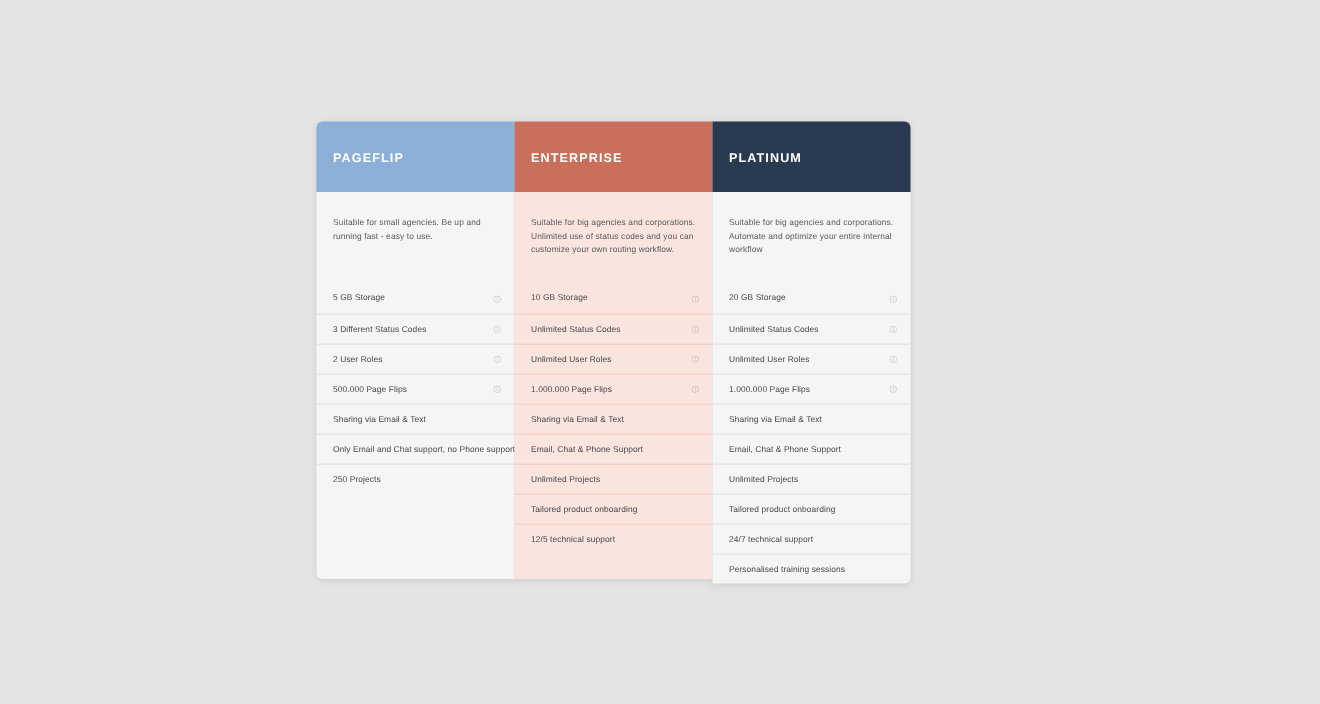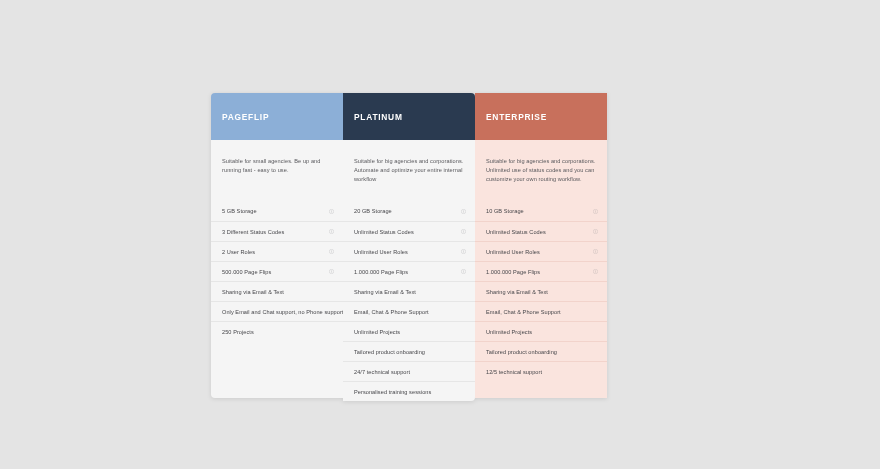--- a/index.html
+++ b/index.html
@@ -25,21 +25,20 @@
     display: flex;
     align-items: flex-start;
     filter: drop-shadow(0 1px 2px rgba(0,0,0,0.10));
   }
 
   .plan-column {
     width: 132px;
     display: flex;
     flex-direction: column;
     position: relative;
-    margin-top: 12px;
   }
 
   .plan-column.basic   { border-radius: 4px 0 0 4px; }
   .plan-column.premium { border-radius: 0 4px 4px 0; }
 
   
   .plan-header {
     height: 47px;
     display: flex;
     align-items: center;
@@ -164,20 +163,86 @@
           <li class="feature-row divider-top" style="border-top-color: rgb(230, 230, 230);">
             <span class="feature-label">Only Email and Chat support, no Phone support</span>
           </li>
           <li class="feature-row divider-top" style="border-top-color: rgb(230, 230, 230);">
             <span class="feature-label">250 Projects</span>
           </li>
         </ul>
         <div class="spacer"></div>
       </div>
     </div>
+    <div class="plan-column enterprise">
+      <div class="plan-header" style="background: rgb(200, 112, 92);">
+        <div class="plan-name">ENTERPRISE</div>
+      </div>
+      <div class="plan-body" style="background: rgb(250, 228, 222);">
+        <div class="plan-desc">Suitable for big agencies and corporations. Unlimited use of status codes and you can customize your own routing workflow.</div>
+        <ul class="features">
+          <li class="feature-row">
+            <span class="feature-label">10 GB Storage</span>
+            <span class="info-icon">
+              <svg viewBox="0 0 16 16">
+                <circle cx="8" cy="8" r="7" fill="none" stroke="#8a8a8e" stroke-width="1.6"></circle>
+                <rect x="7.1" y="6.6" width="1.8" height="5" fill="#8a8a8e"></rect>
+                <rect x="7.1" y="3.4" width="1.8" height="2" fill="#8a8a8e"></rect>
+              </svg>
+            </span>
+          </li>
+          <li class="feature-row divider-top" style="border-top-color: rgb(242, 211, 203);">
+            <span class="feature-label">Unlimited Status Codes</span>
+            <span class="info-icon">
+              <svg viewBox="0 0 16 16">
+                <circle cx="8" cy="8" r="7" fill="none" stroke="#8a8a8e" stroke-width="1.6"></circle>
+                <rect x="7.1" y="6.6" width="1.8" height="5" fill="#8a8a8e"></rect>
+                <rect x="7.1" y="3.4" width="1.8" height="2" fill="#8a8a8e"></rect>
+              </svg>
+            </span>
+          </li>
+          <li class="feature-row divider-top" style="border-top-color: rgb(242, 211, 203);">
+            <span class="feature-label">Unlimited User Roles</span>
+            <span class="info-icon">
+              <svg viewBox="0 0 16 16">
+                <circle cx="8" cy="8" r="7" fill="none" stroke="#8a8a8e" stroke-width="1.6"></circle>
+                <rect x="7.1" y="6.6" width="1.8" height="5" fill="#8a8a8e"></rect>
+                <rect x="7.1" y="3.4" width="1.8" height="2" fill="#8a8a8e"></rect>
+              </svg>
+            </span>
+          </li>
+          <li class="feature-row divider-top" style="border-top-color: rgb(242, 211, 203);">
+            <span class="feature-label">1.000.000 Page Flips</span>
+            <span class="info-icon">
+              <svg viewBox="0 0 16 16">
+                <circle cx="8" cy="8" r="7" fill="none" stroke="#8a8a8e" stroke-width="1.6"></circle>
+                <rect x="7.1" y="6.6" width="1.8" height="5" fill="#8a8a8e"></rect>
+                <rect x="7.1" y="3.4" width="1.8" height="2" fill="#8a8a8e"></rect>
+              </svg>
+            </span>
+          </li>
+          <li class="feature-row divider-top" style="border-top-color: rgb(242, 211, 203);">
+            <span class="feature-label">Sharing via Email &amp; Text</span>
+          </li>
+          <li class="feature-row divider-top" style="border-top-color: rgb(242, 211, 203);">
+            <span class="feature-label">Email, Chat &amp; Phone Support</span>
+          </li>
+          <li class="feature-row divider-top" style="border-top-color: rgb(242, 211, 203);">
+            <span class="feature-label">Unlimited Projects</span>
+          </li>
+          <li class="feature-row divider-top" style="border-top-color: rgb(242, 211, 203);">
+            <span class="feature-label">Tailored product onboarding</span>
+          </li>
+          <li class="feature-row divider-top" style="border-top-color: rgb(242, 211, 203);">
+            <span class="feature-label">12/5 technical support</span>
+          </li>
+        </ul>
+        <div class="spacer"></div>
+      </div>
+    </div>
     <div class="plan-column premium">
       <div class="plan-header" style="background: rgb(42, 58, 80);">
         <div class="plan-name">PLATINUM</div>
       </div>
       <div class="plan-body" style="background: rgb(245, 245, 245);">
         <div class="plan-desc">Suitable for big agencies and corporations. Automate and optimize your entire internal workflow</div>
         <ul class="features">
           <li class="feature-row">
             <span class="feature-label">20 GB Storage</span>
             <span class="info-icon">
@@ -233,79 +298,13 @@
           <li class="feature-row divider-top" style="border-top-color: rgb(230, 230, 230);">
             <span class="feature-label">24/7 technical support</span>
           </li>
           <li class="feature-row divider-top" style="border-top-color: rgb(230, 230, 230);">
             <span class="feature-label">Personalised training sessions</span>
           </li>
         </ul>
         <div class="spacer"></div>
       </div>
     </div>
-    <div class="plan-column enterprise">
-      <div class="plan-header" style="background: rgb(200, 112, 92);">
-        <div class="plan-name">ENTERPRISE</div>
-      </div>
-      <div class="plan-body" style="background: rgb(250, 228, 222);">
-        <div class="plan-desc">Suitable for big agencies and corporations. Unlimited use of status codes and you can customize your own routing workflow.</div>
-        <ul class="features">
-          <li class="feature-row">
-            <span class="feature-label">10 GB Storage</span>
-            <span class="info-icon">
-              <svg viewBox="0 0 16 16">
-                <circle cx="8" cy="8" r="7" fill="none" stroke="#8a8a8e" stroke-width="1.6"></circle>
-                <rect x="7.1" y="6.6" width="1.8" height="5" fill="#8a8a8e"></rect>
-                <rect x="7.1" y="3.4" width="1.8" height="2" fill="#8a8a8e"></rect>
-              </svg>
-            </span>
-          </li>
-          <li class="feature-row divider-top" style="border-top-color: rgb(242, 211, 203);">
-            <span class="feature-label">Unlimited Status Codes</span>
-            <span class="info-icon">
-              <svg viewBox="0 0 16 16">
-                <circle cx="8" cy="8" r="7" fill="none" stroke="#8a8a8e" stroke-width="1.6"></circle>
-                <rect x="7.1" y="6.6" width="1.8" height="5" fill="#8a8a8e"></rect>
-                <rect x="7.1" y="3.4" width="1.8" height="2" fill="#8a8a8e"></rect>
-              </svg>
-            </span>
-          </li>
-          <li class="feature-row divider-top" style="border-top-color: rgb(242, 211, 203);">
-            <span class="feature-label">Unlimited User Roles</span>
-            <span class="info-icon">
-              <svg viewBox="0 0 16 16">
-                <circle cx="8" cy="8" r="7" fill="none" stroke="#8a8a8e" stroke-width="1.6"></circle>
-                <rect x="7.1" y="6.6" width="1.8" height="5" fill="#8a8a8e"></rect>
-                <rect x="7.1" y="3.4" width="1.8" height="2" fill="#8a8a8e"></rect>
-              </svg>
-            </span>
-          </li>
-          <li class="feature-row divider-top" style="border-top-color: rgb(242, 211, 203);">
-            <span class="feature-label">1.000.000 Page Flips</span>
-            <span class="info-icon">
-              <svg viewBox="0 0 16 16">
-                <circle cx="8" cy="8" r="7" fill="none" stroke="#8a8a8e" stroke-width="1.6"></circle>
-                <rect x="7.1" y="6.6" width="1.8" height="5" fill="#8a8a8e"></rect>
-                <rect x="7.1" y="3.4" width="1.8" height="2" fill="#8a8a8e"></rect>
-              </svg>
-            </span>
-          </li>
-          <li class="feature-row divider-top" style="border-top-color: rgb(242, 211, 203);">
-            <span class="feature-label">Sharing via Email &amp; Text</span>
-          </li>
-          <li class="feature-row divider-top" style="border-top-color: rgb(242, 211, 203);">
-            <span class="feature-label">Email, Chat &amp; Phone Support</span>
-          </li>
-          <li class="feature-row divider-top" style="border-top-color: rgb(242, 211, 203);">
-            <span class="feature-label">Unlimited Projects</span>
-          </li>
-          <li class="feature-row divider-top" style="border-top-color: rgb(242, 211, 203);">
-            <span class="feature-label">Tailored product onboarding</span>
-          </li>
-          <li class="feature-row divider-top" style="border-top-color: rgb(242, 211, 203);">
-            <span class="feature-label">12/5 technical support</span>
-          </li>
-        </ul>
-        <div class="spacer"></div>
-      </div>
-    </div>
   </div>
 
 </body></html>

